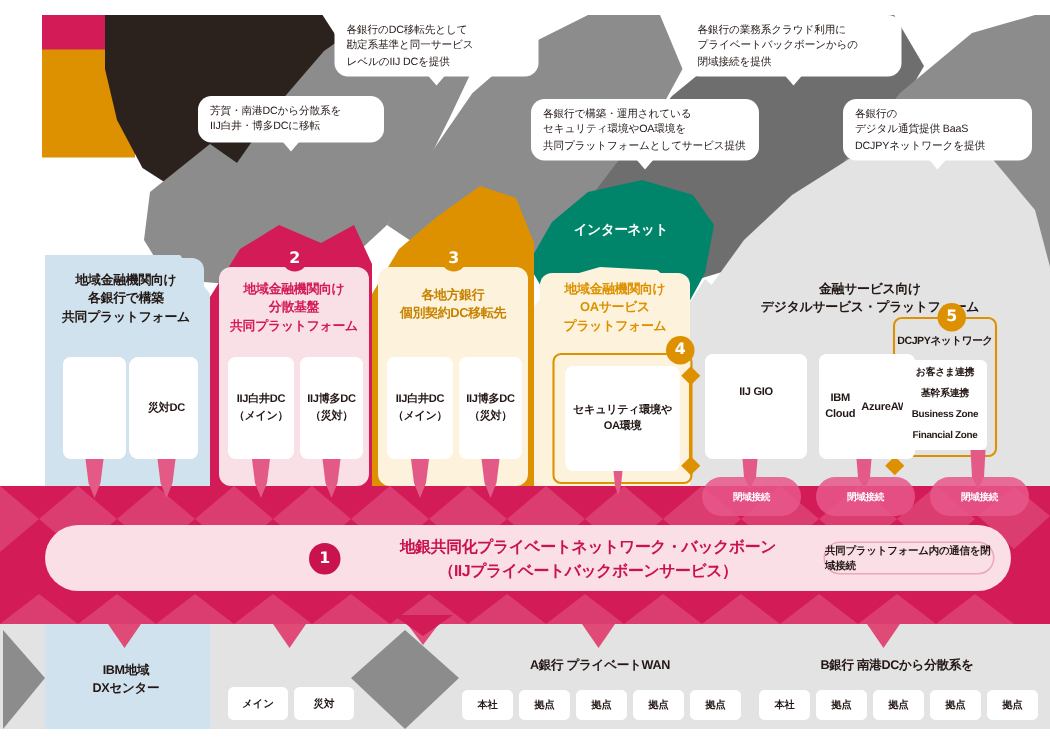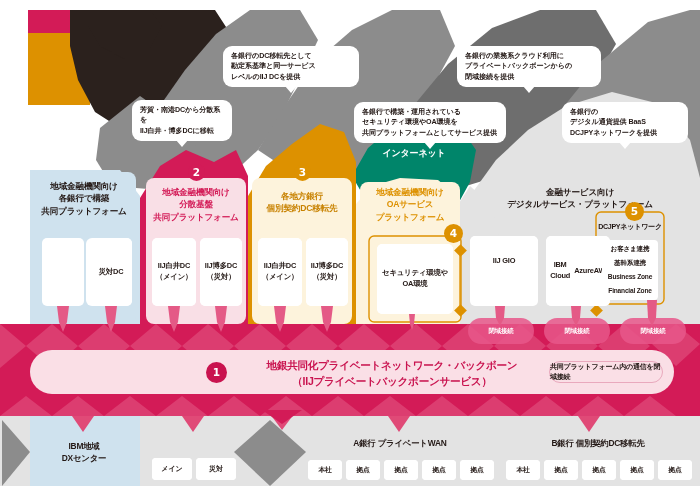--- a/index.html
+++ b/index.html
@@ -5,22 +5,22 @@
   html,body{margin:0;padding:0;background:#ffffff;}
   body{width:700px;height:500px;overflow:hidden;
        font-family:"Liberation Sans","DejaVu Sans",sans-serif;}
   #stage{position:relative;width:700px;height:500px;overflow:hidden;background:#fff;}
   #bg{position:absolute;left:0;top:0;width:700px;height:500px;}
 
   .abs{position:absolute;box-sizing:border-box;}
 
   
   .callout{background:#ffffff;border-radius:9px;padding:5px 7px 5px 8px;
-           font-size:7.1px;line-height:1.45;color:#231815;font-weight:700;
-           letter-spacing:-0.1px;margin-top:36px;}
+           font-size:7.1px;line-height:1.45;color:#231815;font-weight:400;
+           letter-spacing:-0.1px;}
   .callout .tail{position:absolute;bottom:-6px;left:50%;margin-left:-6px;
                  width:0;height:0;border-left:6px solid transparent;
                  border-right:6px solid transparent;border-top:7px solid #ffffff;}
   .panel-title{text-align:center;font-weight:700;font-size:8.6px;line-height:1.45;
                letter-spacing:-0.2px;}
   .dcbox{background:#ffffff;border-radius:6px;display:flex;align-items:center;
          justify-content:center;text-align:center;font-size:7.4px;font-weight:700;
          color:#231815;line-height:1.45;letter-spacing:-0.2px;}
 
   .badge{position:absolute;border-radius:50%;color:#fff;font-weight:700;
@@ -192,21 +192,21 @@
     </g>
   </svg>
 
   <div class="abs callout" style="left:223px;top:10px;width:136px;">
     <div>各銀行のDC移転先として</div>
     <div>勘定系基準と同一サービス</div>
     <div>レベルのIIJ DCを提供</div>
     <div class="tail"></div>
   </div>
 
-  <div class="abs callout" style="left:132px;top:64px;width:100px;">
+  <div class="abs callout" style="left:132px;top:64px;width:124px;">
     <div>芳賀・南港DCから分散系を</div>
     <div>IIJ白井・博多DCに移転</div>
     <div class="tail"></div>
   </div>
 
   <div class="abs callout" style="left:457px;top:10px;width:144px;">
     <div>各銀行の業務系クラウド利用に</div>
     <div>プライベートバックボーンからの</div>
     <div>閉域接続を提供</div>
     <div class="tail"></div>
@@ -335,20 +335,20 @@
   <div class="abs minibox" style="left:152px;top:458px;width:40px;height:22px;">メイン</div>
   <div class="abs minibox" style="left:196px;top:458px;width:40px;height:22px;">災対</div>
 
   <div class="abs footlabel" style="left:300px;top:437px;width:200px;">A銀行 プライベートWAN</div>
   <div class="abs sitebox" style="left:308px;top:460px;width:34px;height:20px;">本社</div>
   <div class="abs sitebox" style="left:346px;top:460px;width:34px;height:20px;">拠点</div>
   <div class="abs sitebox" style="left:384px;top:460px;width:34px;height:20px;">拠点</div>
   <div class="abs sitebox" style="left:422px;top:460px;width:34px;height:20px;">拠点</div>
   <div class="abs sitebox" style="left:460px;top:460px;width:34px;height:20px;">拠点</div>
 
-  <div class="abs footlabel" style="left:498px;top:437px;width:200px;">B銀行 個別契約DC移転先</div>
+  <div class="abs footlabel" style="left:498px;top:437px;width:200px;">B銀行 南港DCから分散系を</div>
   <div class="abs sitebox" style="left:506px;top:460px;width:34px;height:20px;">本社</div>
   <div class="abs sitebox" style="left:544px;top:460px;width:34px;height:20px;">拠点</div>
   <div class="abs sitebox" style="left:582px;top:460px;width:34px;height:20px;">拠点</div>
   <div class="abs sitebox" style="left:620px;top:460px;width:34px;height:20px;">拠点</div>
   <div class="abs sitebox" style="left:658px;top:460px;width:34px;height:20px;">拠点</div>
 
 </div>
 
 </body></html>

